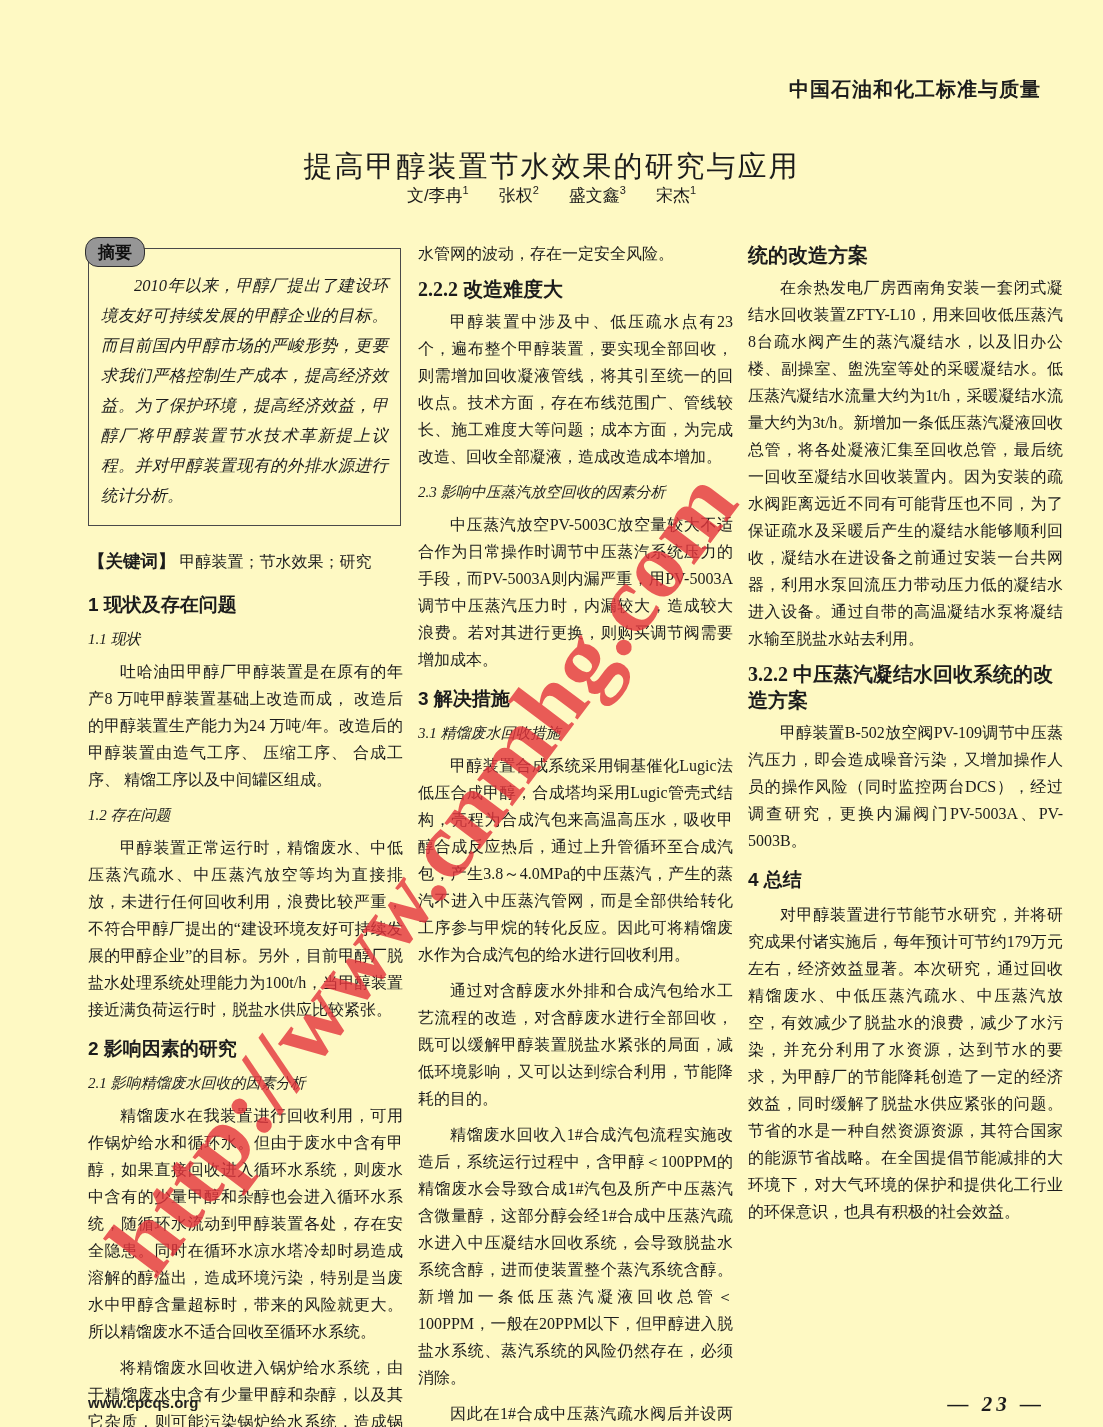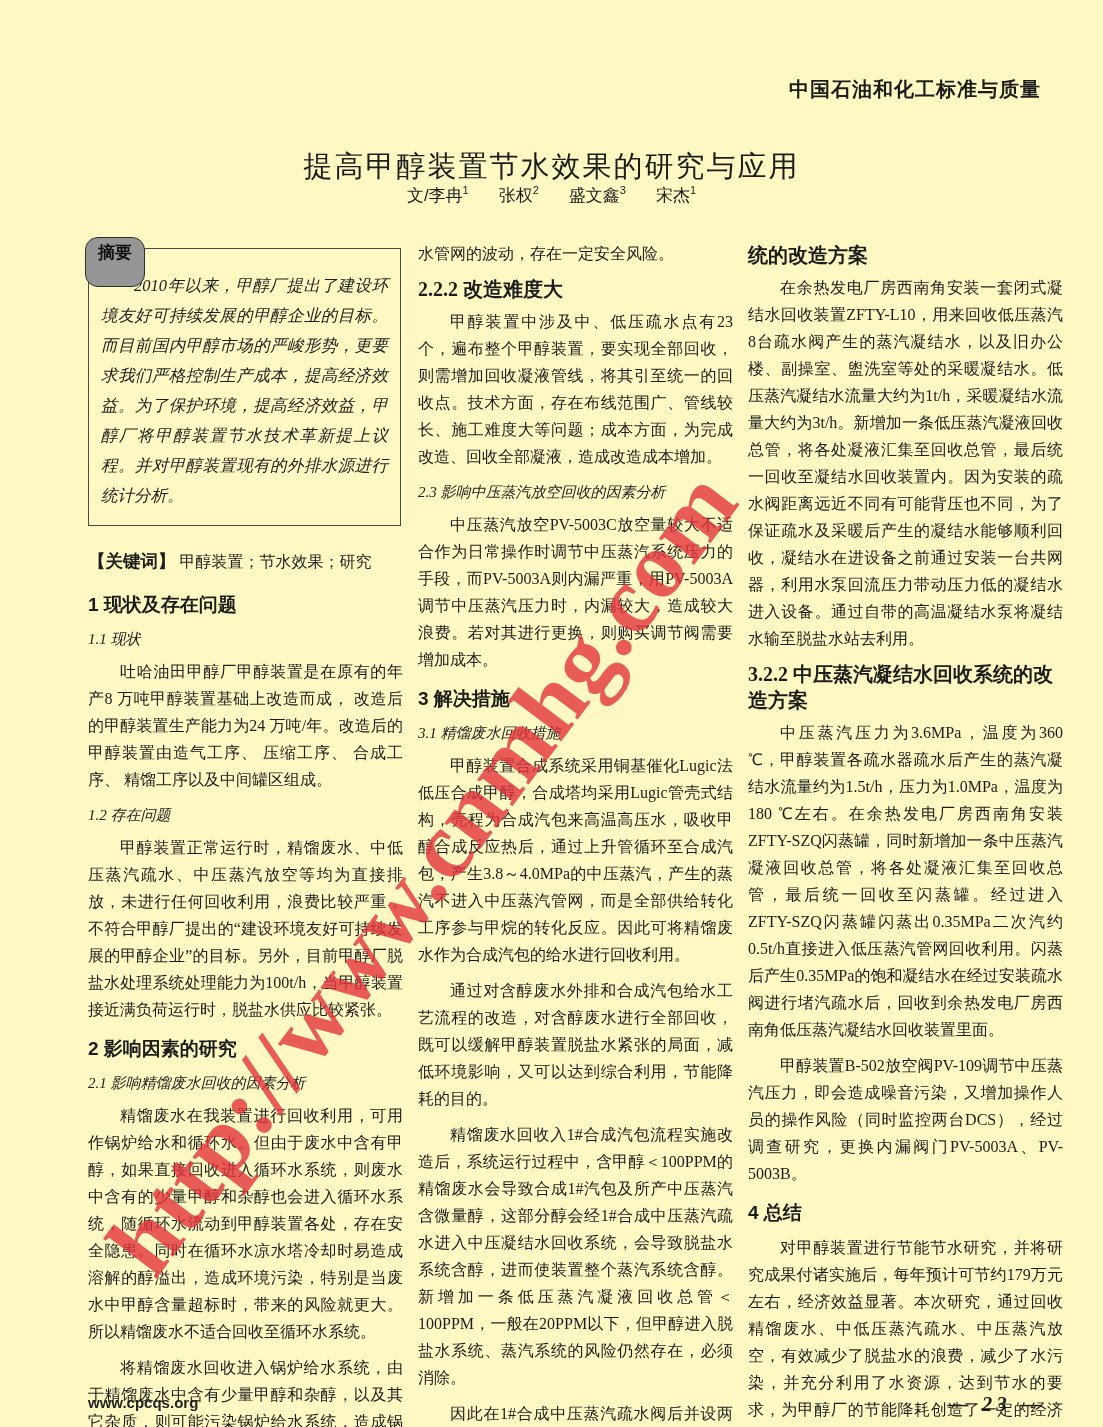--- a/index.html
+++ b/index.html
@@ -58,21 +58,21 @@
     position:relative;
     border:1px solid #4a4a4a;
     margin:8px 2px 22px 0;
     padding:18px 12px 12px 12px;
   }
   .abstract-badge{
     position:absolute; top:-12px; left:-4px;
     background:#969696;
     border:1px solid #2e2e2e;
     border-radius:13px;
-    padding:1px 12px 20px 12px;
+    padding:1px 12px 0 12px;
     font-family:"Liberation Sans", sans-serif;
     font-size:17px; font-weight:700; color:#101010;
   }
   .abstract-text{
     margin:4px 0 2px 0; text-indent:2em;
     font-style:italic; font-size:16.5px; line-height:30px;
   }
   .keywords{margin:0 0 18px 0; line-height:26px; text-align:left;}
   .kw-label{
     font-family:"Liberation Sans", sans-serif;
@@ -152,21 +152,20 @@
       <p class="para">通过对含醇废水外排和合成汽包给水工艺流程的改造，对含醇废水进行全部回收，既可以缓解甲醇装置脱盐水紧张的局面，减低环境影响，又可以达到综合利用，节能降耗的目的。</p>
       <p class="para">精馏废水回收入1#合成汽包流程实施改造后，系统运行过程中，含甲醇＜100PPM的精馏废水会导致合成1#汽包及所产中压蒸汽含微量醇，这部分醇会经1#合成中压蒸汽疏水进入中压凝结水回收系统，会导致脱盐水系统含醇，进而使装置整个蒸汽系统含醇。新增加一条低压蒸汽凝液回收总管＜100PPM，一般在20PPM以下，但甲醇进入脱盐水系统、蒸汽系统的风险仍然存在，必须消除。</p>
       <p class="para">因此在1#合成中压蒸汽疏水阀后并设两条回收线：一条线回收至中压凝结水回收系统，另一条线引至精馏废水合格线，利用合格线排至厂外含醇废水池处理。精馏废水回收系统未投用时，1#合成中压蒸汽疏水入中压凝结水回收系统。精馏废水回收系统投用时，1#合成中压蒸汽疏水停止进入中压凝结水回收系统，改入精馏废水合格线，排入含醇废水池处理。</p>
 
     </div>
 
     <div class="col">
       <h4 class="sub3">统的改造方案</h4>
       <p class="para">在余热发电厂房西南角安装一套闭式凝结水回收装置ZFTY-L10，用来回收低压蒸汽8台疏水阀产生的蒸汽凝结水，以及旧办公楼、副操室、盥洗室等处的采暖凝结水。低压蒸汽凝结水流量大约为1t/h，采暖凝结水流量大约为3t/h。新增加一条低压蒸汽凝液回收总管，将各处凝液汇集至回收总管，最后统一回收至凝结水回收装置内。因为安装的疏水阀距离远近不同有可能背压也不同，为了保证疏水及采暖后产生的凝结水能够顺利回收，凝结水在进设备之前通过安装一台共网器，利用水泵回流压力带动压力低的凝结水进入设备。通过自带的高温凝结水泵将凝结水输至脱盐水站去利用。</p>
       <h4 class="sub3">3.2.2 中压蒸汽凝结水回收系统的改造方案</h4>
-      <p class="para">中压蒸汽压力为3.6MPa，温度为360 ℃，甲醇装置各疏水器疏水后产生的蒸汽凝结水流量约为1.5t/h，压力为1.0MPa，温度为180 ℃左右。在余热发电厂房西南角安装ZFTY-SZQ闪蒸罐，同时新增加一条中压蒸汽凝液回收总管，将各处凝液汇集至回收总管，最后统一回收至闪蒸罐。经过进入ZFTY-SZQ闪蒸罐闪蒸出0.35MPa二次汽约0.5t/h直接进入低压蒸汽管网回收利用。闪蒸后产生0.35MPa的饱和凝结水在经过安装疏水阀进行堵汽疏水后，回收到余热发电厂房西南角低压蒸汽凝结水回收装置里面。</p>
       <p class="para">甲醇装置B-502放空阀PV-109调节中压蒸汽压力，即会造成噪音污染，又增加操作人员的操作风险（同时监控两台DCS），经过调查研究，更换内漏阀门PV-5003A、PV-5003B。</p>
       <h2 class="sec">4 总结</h2>
       <p class="para">对甲醇装置进行节能节水研究，并将研究成果付诸实施后，每年预计可节约179万元左右，经济效益显著。本次研究，通过回收精馏废水、中低压蒸汽疏水、中压蒸汽放空，有效减少了脱盐水的浪费，减少了水污染，并充分利用了水资源，达到节水的要求，为甲醇厂的节能降耗创造了一定的经济效益，同时缓解了脱盐水供应紧张的问题。节省的水是一种自然资源资源，其符合国家的能源节省战略。在全国提倡节能减排的大环境下，对大气环境的保护和提供化工行业的环保意识，也具有积极的社会效益。</p>
 
     </div>
 
   </div>
 
   <div class="watermark">http://www.cnmhg.com</div>
 

